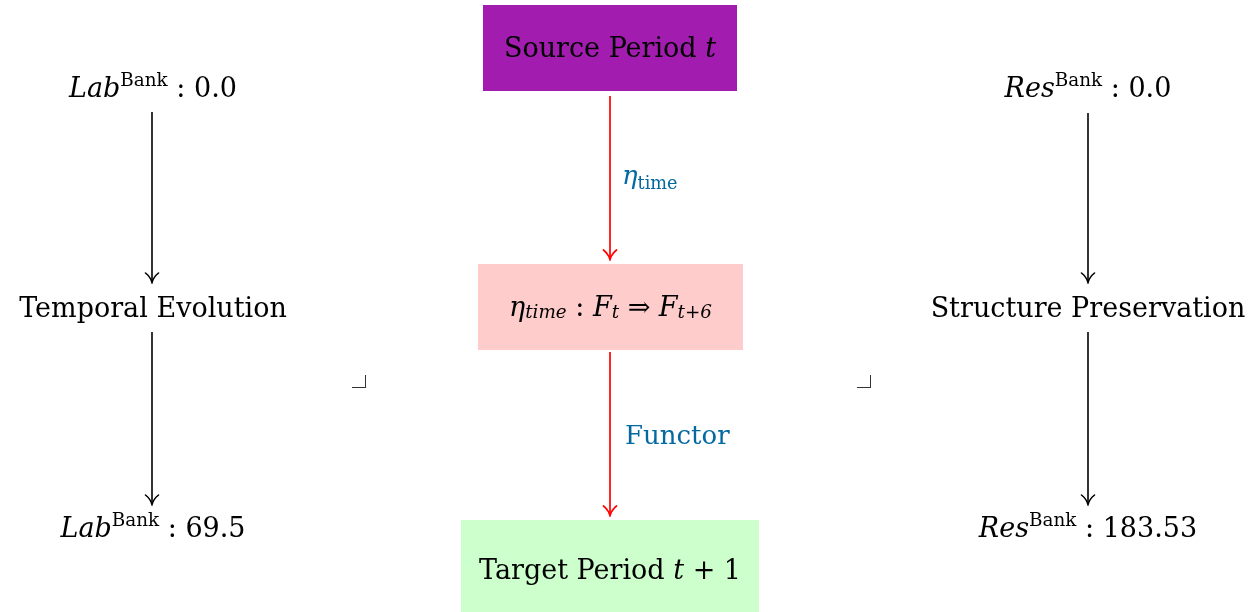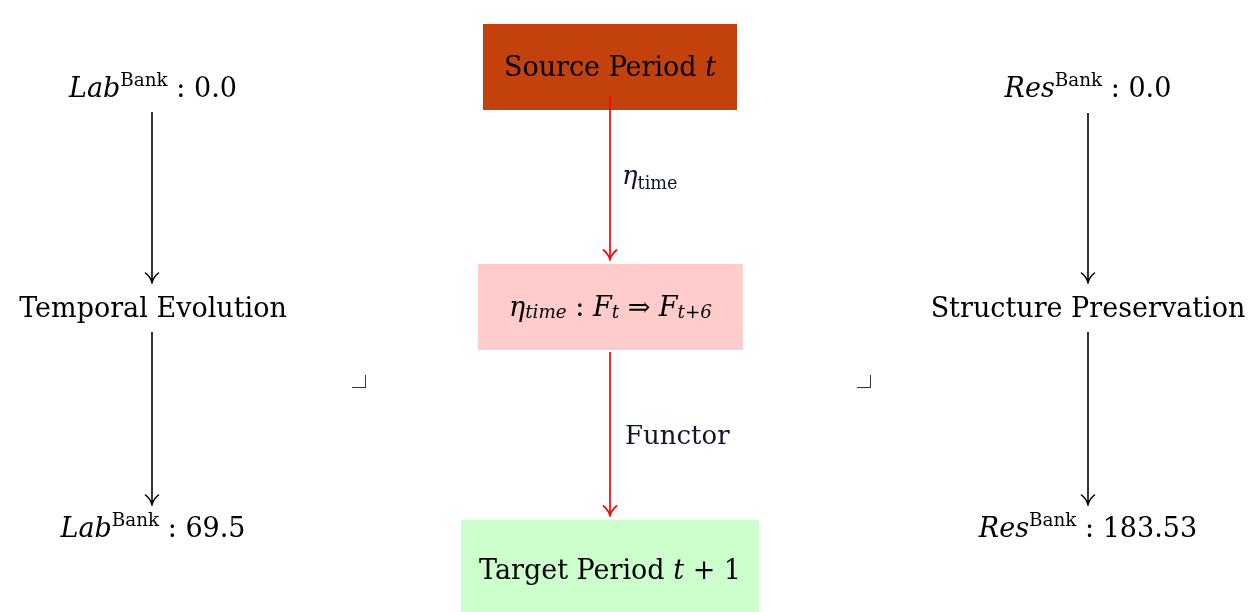--- a/index.html
+++ b/index.html
@@ -12,36 +12,36 @@
   .keep-space { white-space: pre; }
   .math-var { font-style: italic; }
   .msup { font-size: 0.68em; position: relative; top: -0.62em; }
   .msub { font-size: 0.68em; font-style: italic; position: relative; top: 0.28em; }
   .msub.upright { font-style: normal; }
 
   .box {
     position: absolute; display: flex; align-items: center; justify-content: center;
     font-size: 27px; line-height: 1.2;
   }
-  .box-source { left: 483px; top: 24px;   width: 254px; height: 86px; background: #c2410c; }
+  .box-source { left: 483px; top: 5px;   width: 254px; height: 86px; background: #a21caf; }
   .box-nat    { left: 478px; top: 264px; width: 265px; height: 86px; background: #ffcccc; }
   .box-target { left: 461px; top: 520px; width: 298px; height: 100px; background: #ccffcc; }
 
   .side-text {
     position: absolute; width: 360px; text-align: center;
     font-size: 27px; line-height: 1.2;
   }
   .col-left  { left: -27px; }   
   .col-right { left: 908px; }   
   .row-top    { top: 72px; }
   .row-middle { top: 292px; }
   .row-bottom { top: 512px; }
 
   .arrow { position: absolute; }
-  .arrow-label { position: absolute; font-size: 26px; line-height: 1.2; color: #0f172a; }
+  .arrow-label { position: absolute; font-size: 26px; line-height: 1.2; color: #0369a1; }
   .label-eta     { left: 622px; top: 160px; }
   .label-functor { left: 625px; top: 420px; }
 
   .corner-icon {
     position: absolute; width: 13px; height: 12px;
     border-right: 1.7px solid #333333; border-bottom: 1.7px solid #333333;
   }
   .corner-left  { left: 352px; top: 375px; }
   .corner-right { left: 857px; top: 375px; }
 </style>

